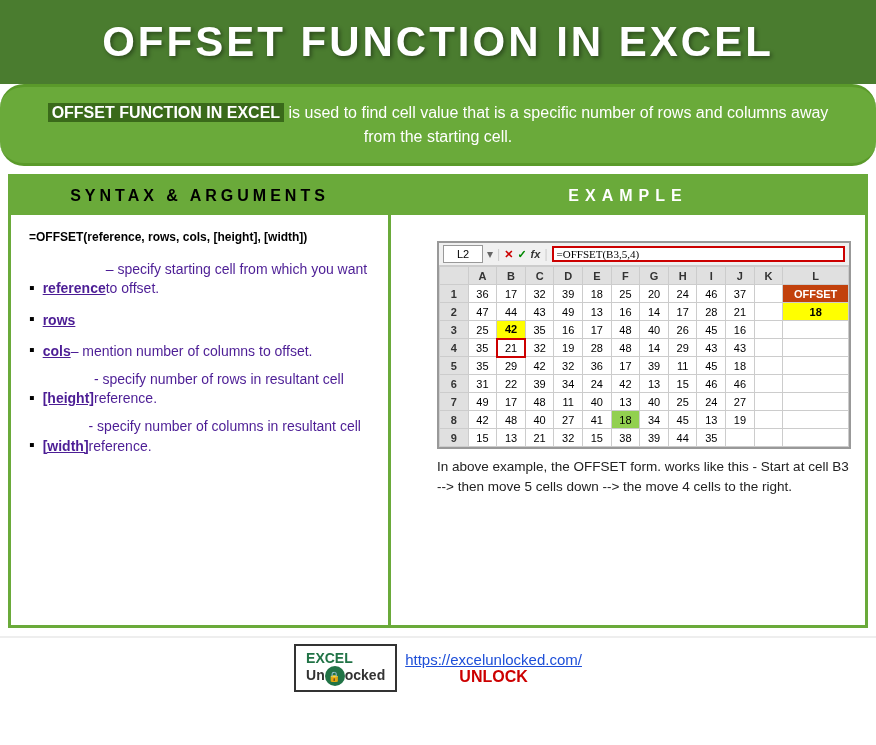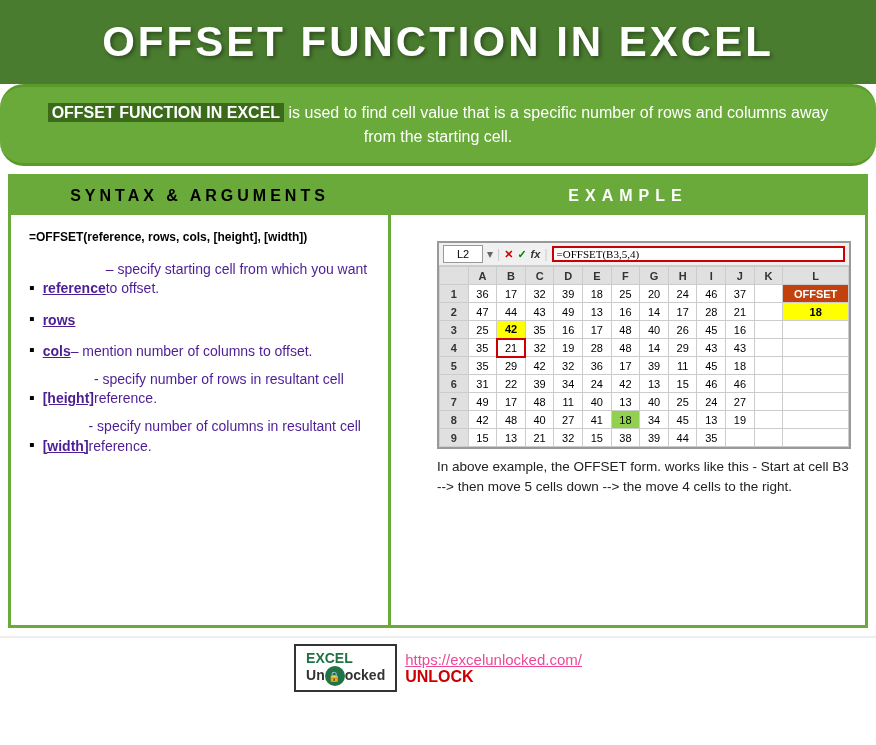--- a/index.html
+++ b/index.html
@@ -268,30 +268,30 @@
       justify-content: center;
       color: #fff;
       font-size: 10px;
       font-weight: 900;
     }
     .footer-link {
       font-size: 15px;
       text-align: center;
     }
     .footer-link a {
-      color: #ec4899;
+      color: #1d4ed8;
       text-decoration: underline;
       display: block;
     }
     .footer-link .unlock-text {
       color: #c00;
       font-weight: 900;
       font-size: 16px;
       display: block;
-      text-align: left;
+      text-align: center;
     }
   </style>
 </head>
 <body>
 
 <div class="main-container">
 
   <div class="header">
     <h1>OFFSET FUNCTION IN EXCEL</h1>
   </div>

